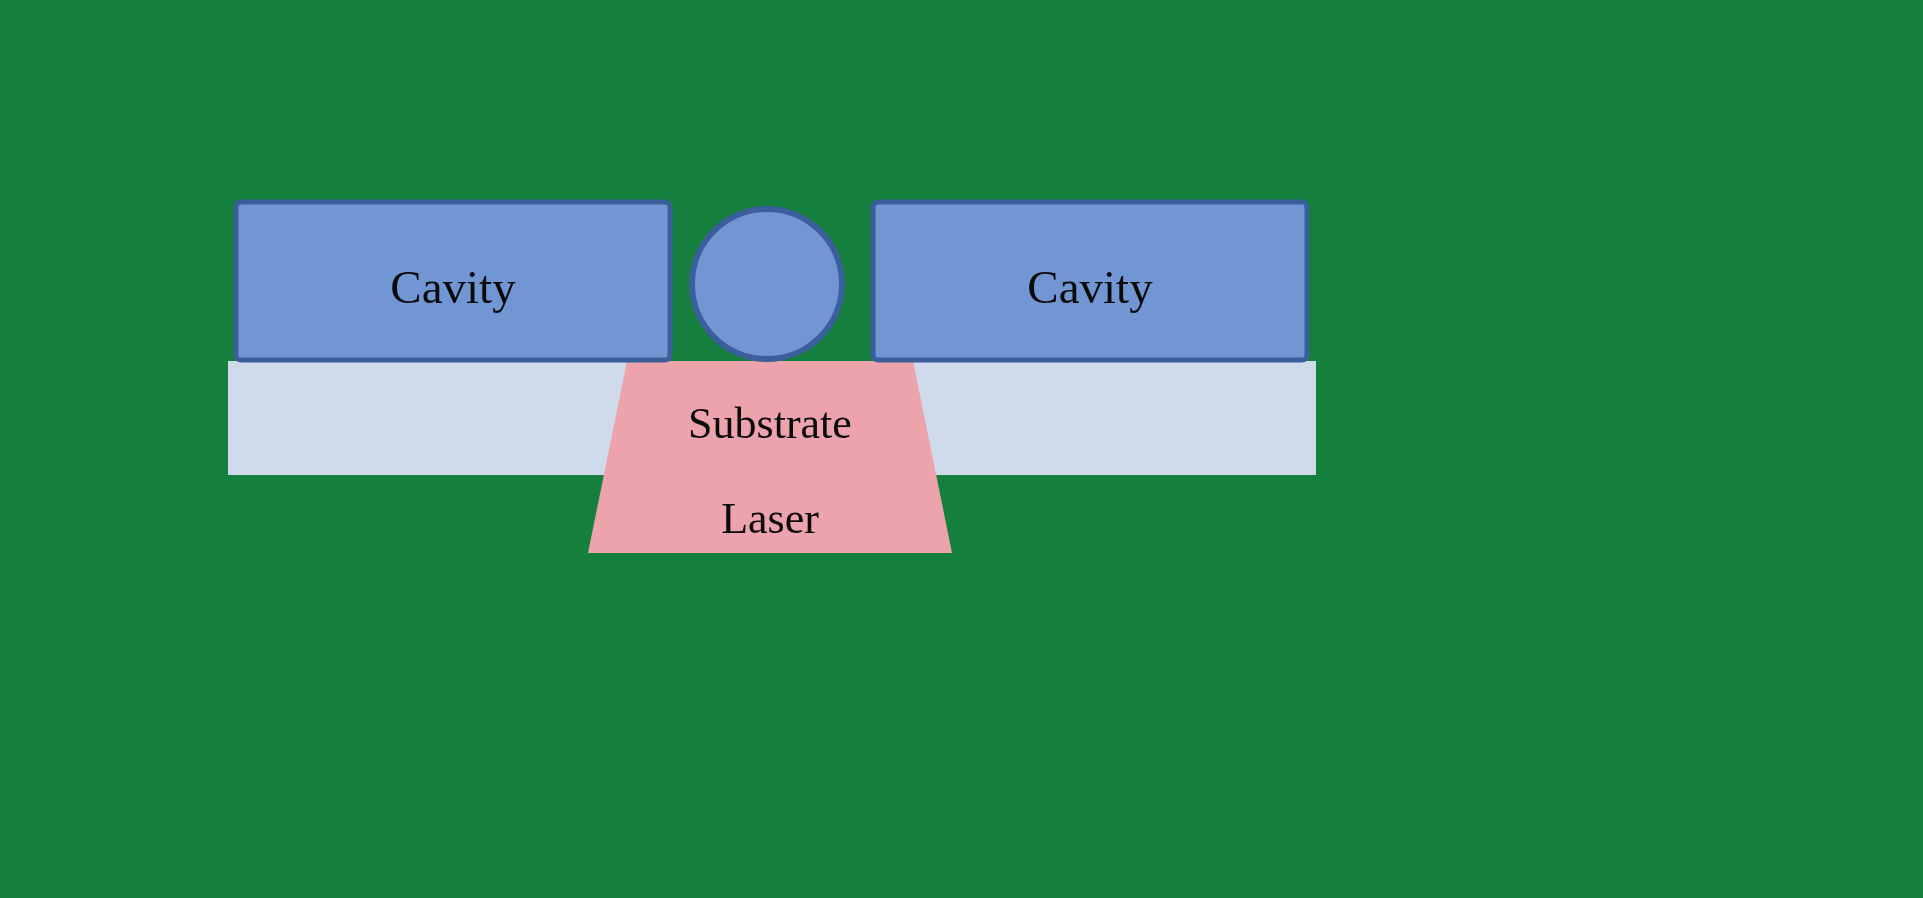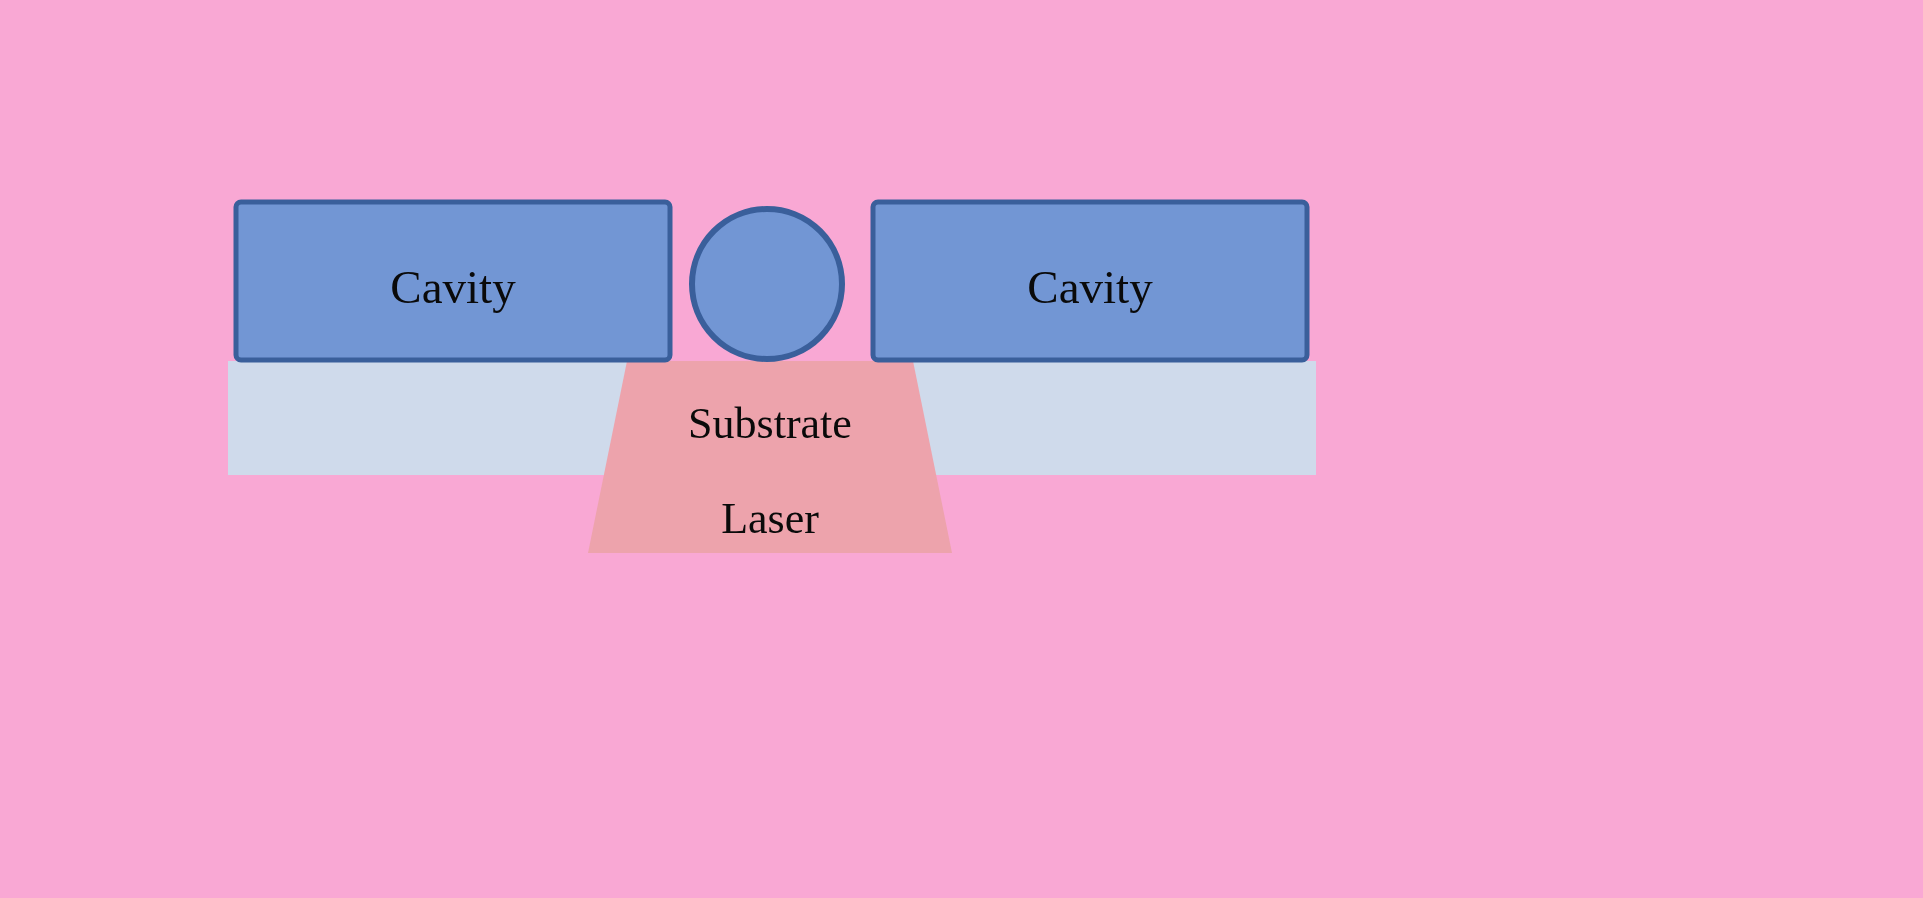--- a/index.html
+++ b/index.html
@@ -4,21 +4,21 @@
 <style>
   html, body {
     margin: 0;
     padding: 0;
     background: #ffffff;
   }
   .canvas {
     position: relative;
     width: 1923px;
     height: 898px;
-    background: #f9a8d4;
+    background: #15803d;
     overflow: hidden;
     font-family: "Liberation Serif", serif;
   }
   .diagram-svg {
     position: absolute;
     left: 0;
     top: 0;
     width: 1923px;
     height: 898px;
     display: block;

